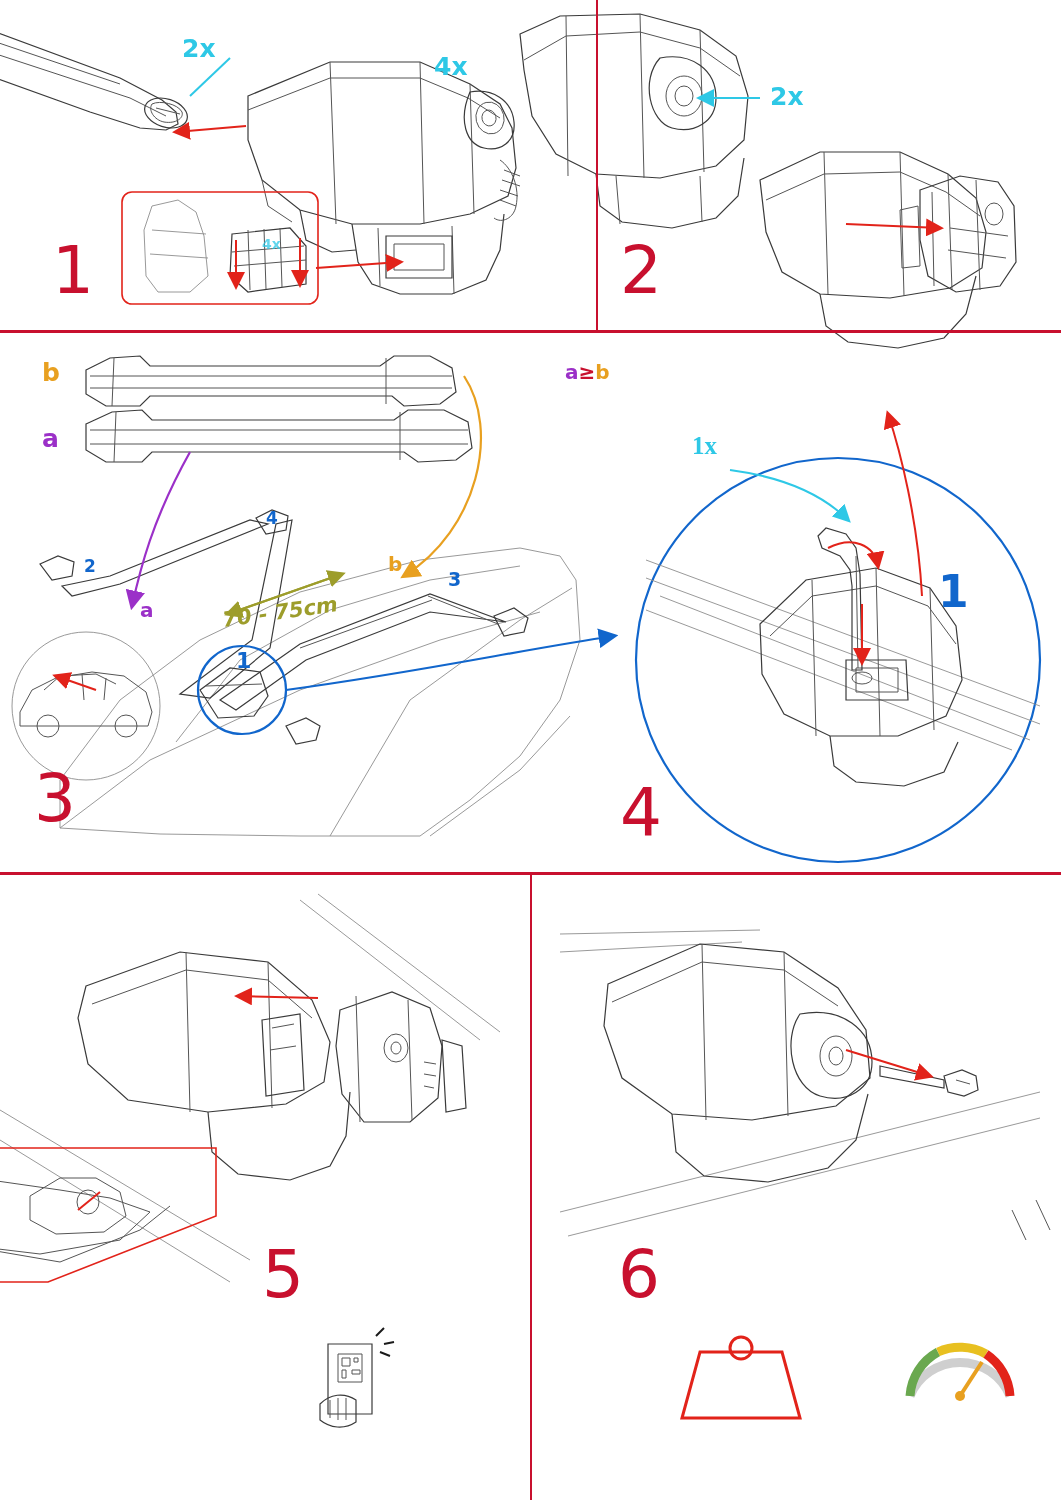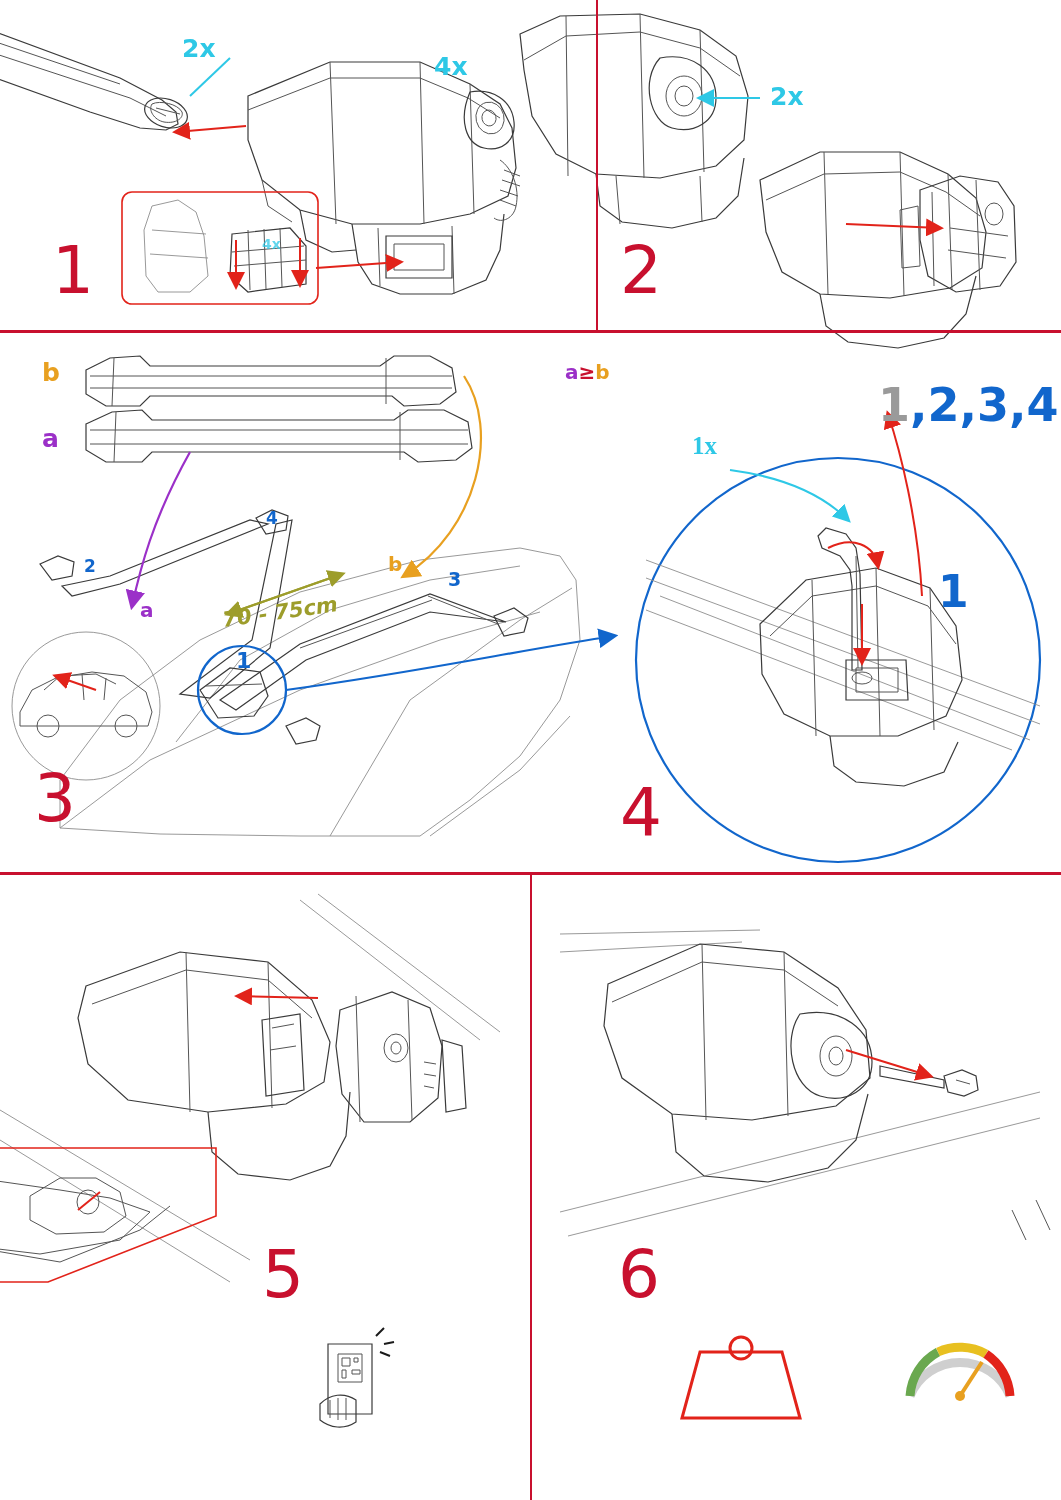--- a/index.html
+++ b/index.html
@@ -363,39 +363,36 @@
   <div class="callout blue" style="left:84px;top:556px;font-size:17px;">2</div>
   <div class="callout blue" style="left:448px;top:568px;font-size:19px;">3</div>
   <div class="callout blue" style="left:266px;top:508px;font-size:17px;">4</div>
   <div class="dim" style="left:222px;top:600px;">70 - 75cm</div>
 
   <div class="ageb">
     <span class="a">a</span><span class="sym">≥</span><span class="b">b</span>
   </div>
 
   <div class="callout cyan" style="left:692px;top:432px;font-family:Liberation Serif, serif;">1x</div>
-  <div class="big1234">
-    <span class="g">1</span><span class="b">,2,3,4</span>
+  <div class="bigblue1">1</div>
+
+  <div class="footer">
+    
+    
+    
+    
+    
+
+    
+    
+
+    
+    
+
+    
+    
+    
+    
+    
+    
   </div>
-  <div class="bigblue1">1</div>
-
-  <div class="footer">
-    
-    
-    
-    
-    
-
-    
-    
-
-    
-    
-
-    
-    
-    
-    
-    
-    
-  </div>
 
 </div>
 
 </body></html>

